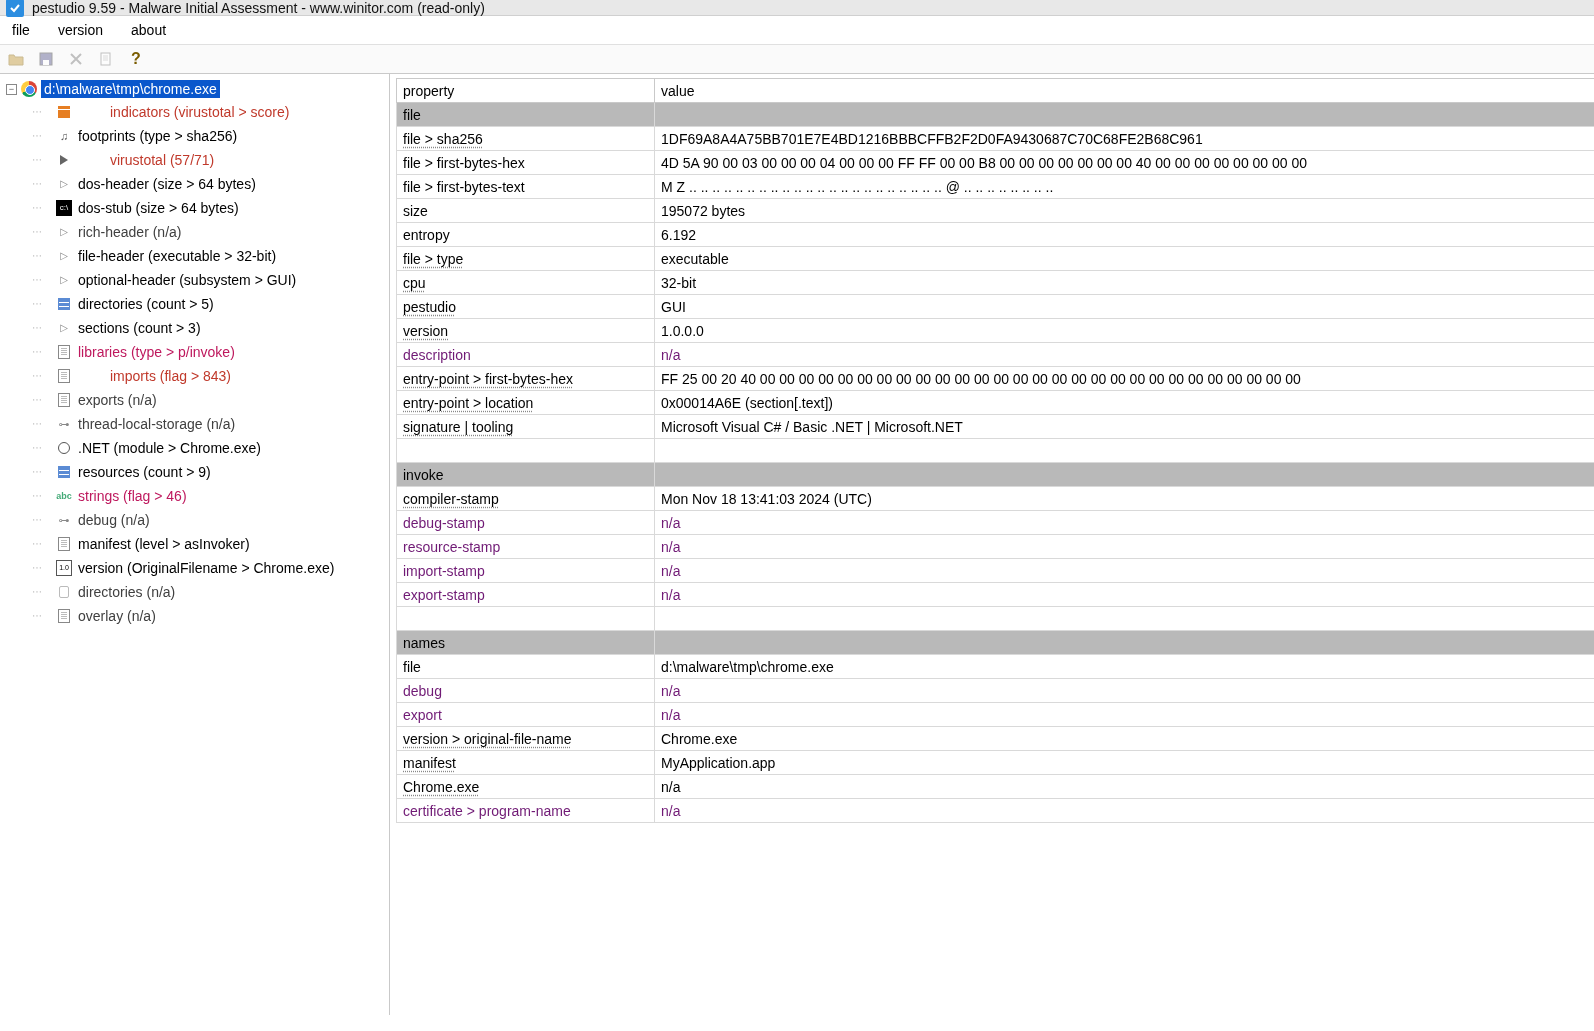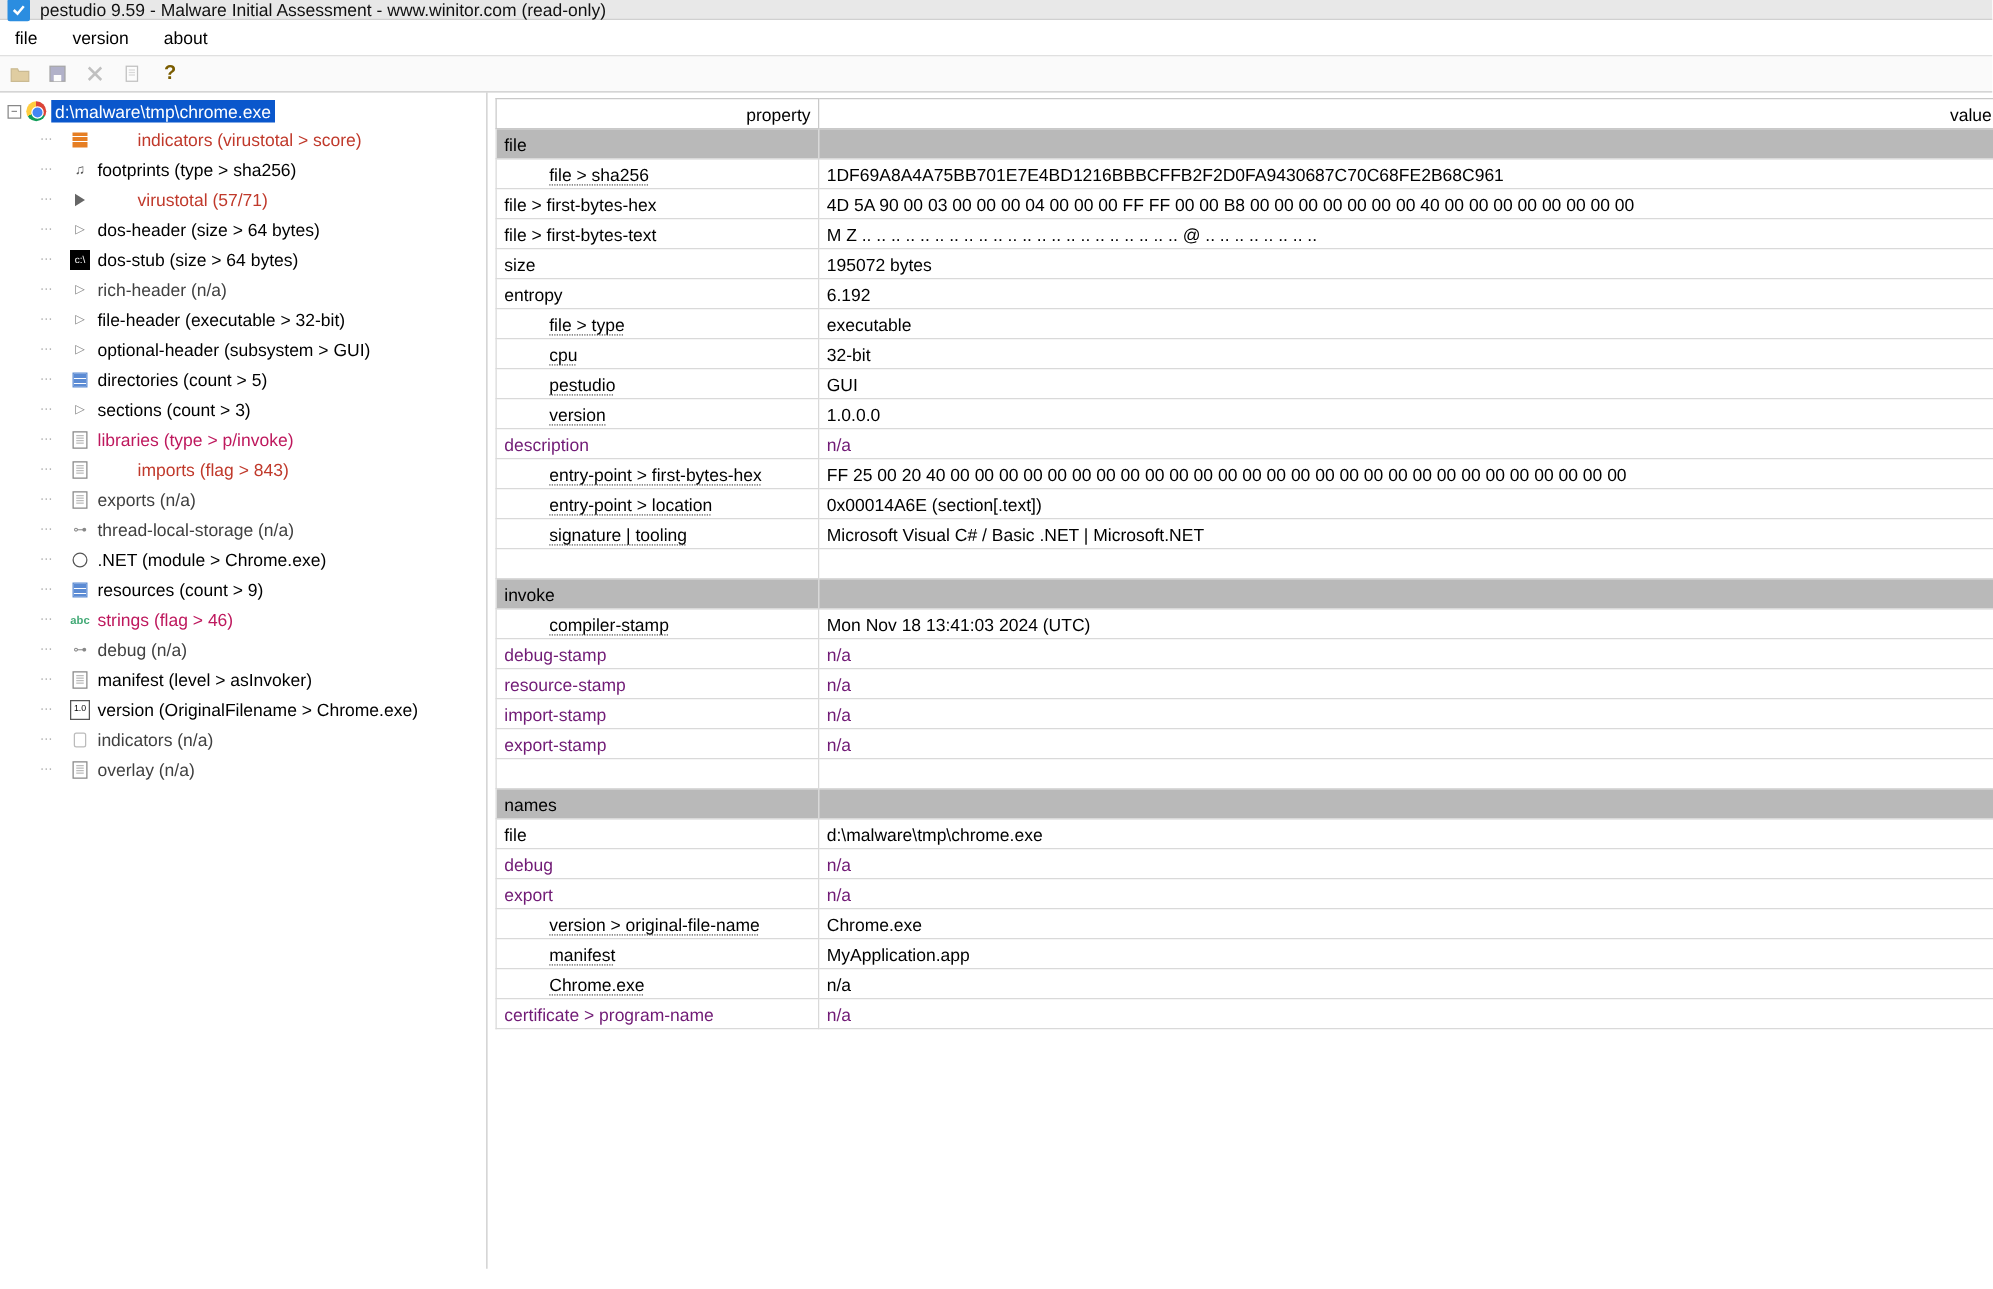--- a/index.html
+++ b/index.html
@@ -53,27 +53,27 @@
 .ic-doc::before{ content:""; position:absolute; top:2px; left:2px; right:2px; height:1px; background:#bbb; box-shadow:0 2px 0 #bbb,0 4px 0 #bbb,0 6px 0 #bbb; }
 .ic-grid { width:12px; height:12px; background: repeating-linear-gradient(#5b8bd4 0 3px, #fff 3px 4px); border:1px solid #5b8bd4; }
 .ic-tls { color:#888; font-size:11px; }
 .ic-net { width:12px; height:12px; border:1px solid #555; border-radius:50%; }
 .ic-abc { font-size:9px; color:#4a7; font-weight:bold; }
 .ic-ver { border:1px solid #555; font-size:7px; padding:0 1px; }
 .ic-cert { width:10px; height:12px; border:1px solid #bbb; border-radius:2px; }
 
 
 .dtable { width:100%; border-collapse:collapse; border:1px solid #c9c9c9; border-right:none; margin-left:6px; margin-top:4px; }
-.dtable th { text-align:right; font-weight:normal; background:#fff; border:1px solid #c9c9c9; padding:0 6px; height:24px; }
+.dtable th { text-align:left; font-weight:normal; background:#fff; border:1px solid #c9c9c9; padding:0 6px; height:24px; }
 .dtable td { border:1px solid #d9d9d9; padding:3px 6px; height:24px; vertical-align:middle; }
 .dtable td.prop-col { width:258px; }
 .section-row td { background:#b9b9b9; font-weight:normal; color:#000; }
 .empty-row td { height:24px; background:#fff; }
 .muted { color:#701a75;margin-left:32px; }
-.under { text-decoration: underline dotted #888; text-underline-offset:3px; cursor:default;margin-left:36px; }
+.under { text-decoration: underline dotted #888; text-underline-offset:3px; cursor:default; }
 
 
 .detail-panel::-webkit-scrollbar { width:16px; }
 </style>
 </head>
 <body>
 
 <div class="titlebar">
   <span class="app-icon">
     <svg viewBox="0 0 12 12">
@@ -243,21 +243,21 @@
           <div class="tree-item">
             <span class="conn">⋯</span>
             <span class="ticon ic-ver">1.0</span>
             <span class="tlabel ">version (OriginalFilename &gt; Chrome.exe)</span>
           </div>
           <div class="tree-item">
             <span class="conn">⋯</span>
             <span class="ticon">
               <span class="ic-cert"></span>
             </span>
-            <span class="tlabel txt-gray">indicators (n/a)</span>
+            <span class="tlabel txt-gray">directories (n/a)</span>
           </div>
           <div class="tree-item">
             <span class="conn">⋯</span>
             <span class="ticon">
               <span class="ic-doc"></span>
             </span>
             <span class="tlabel txt-gray">overlay (n/a)</span>
           </div>
         </div>
     </div>

